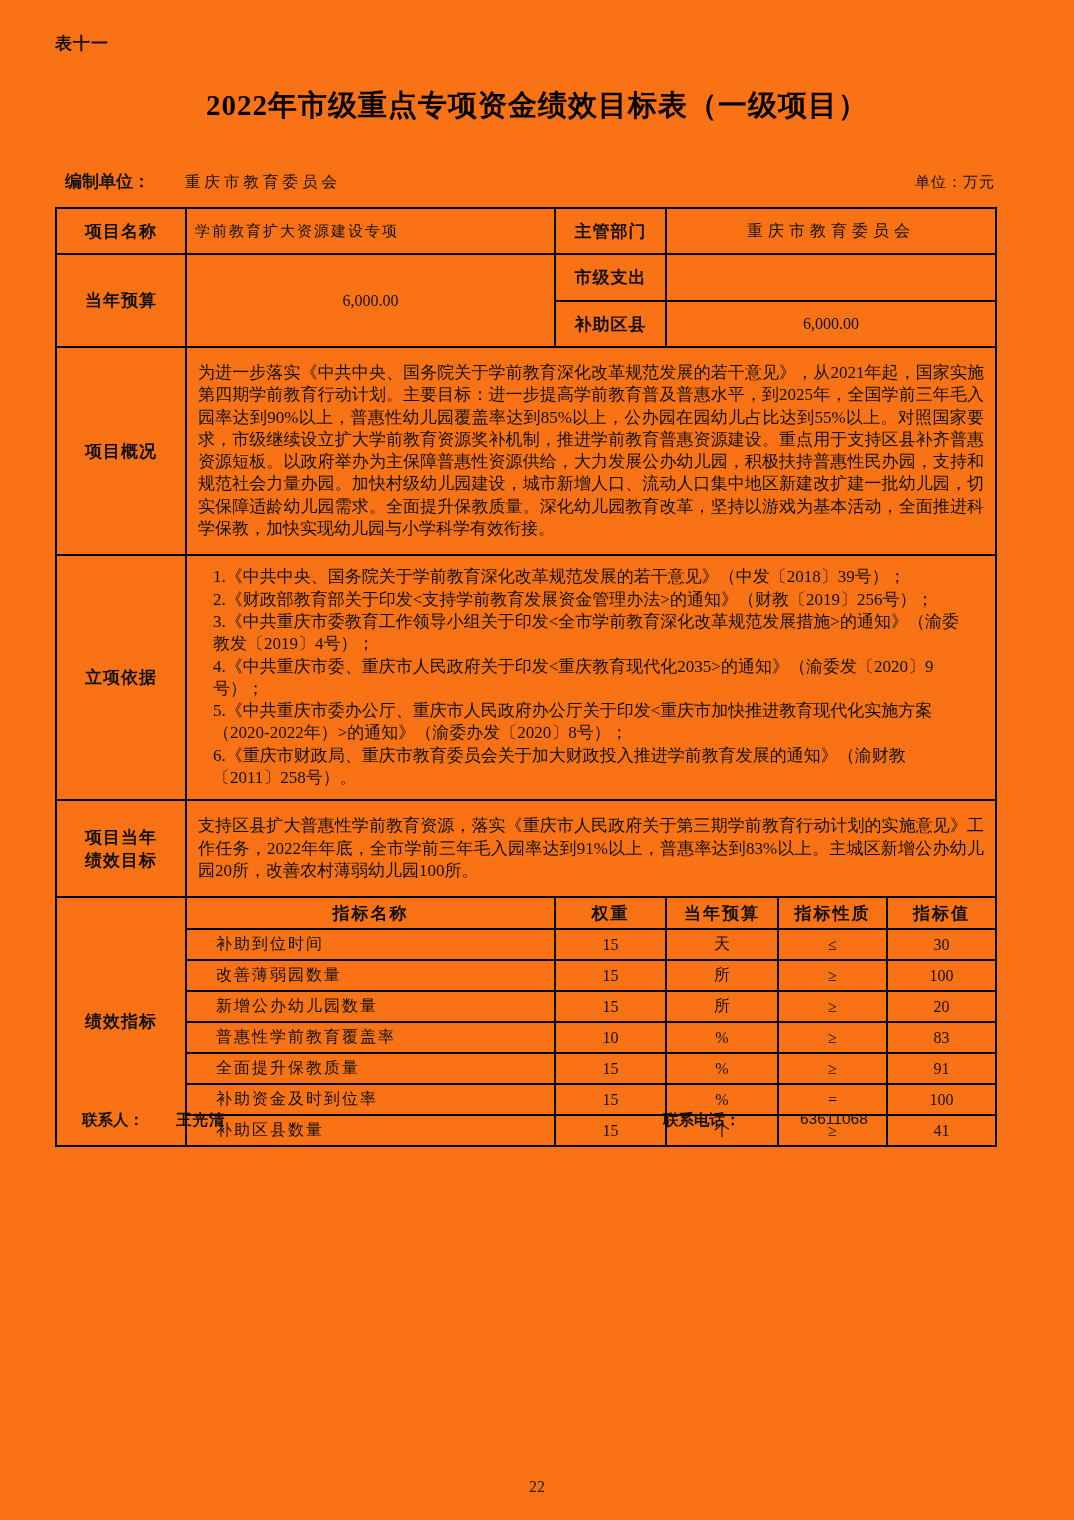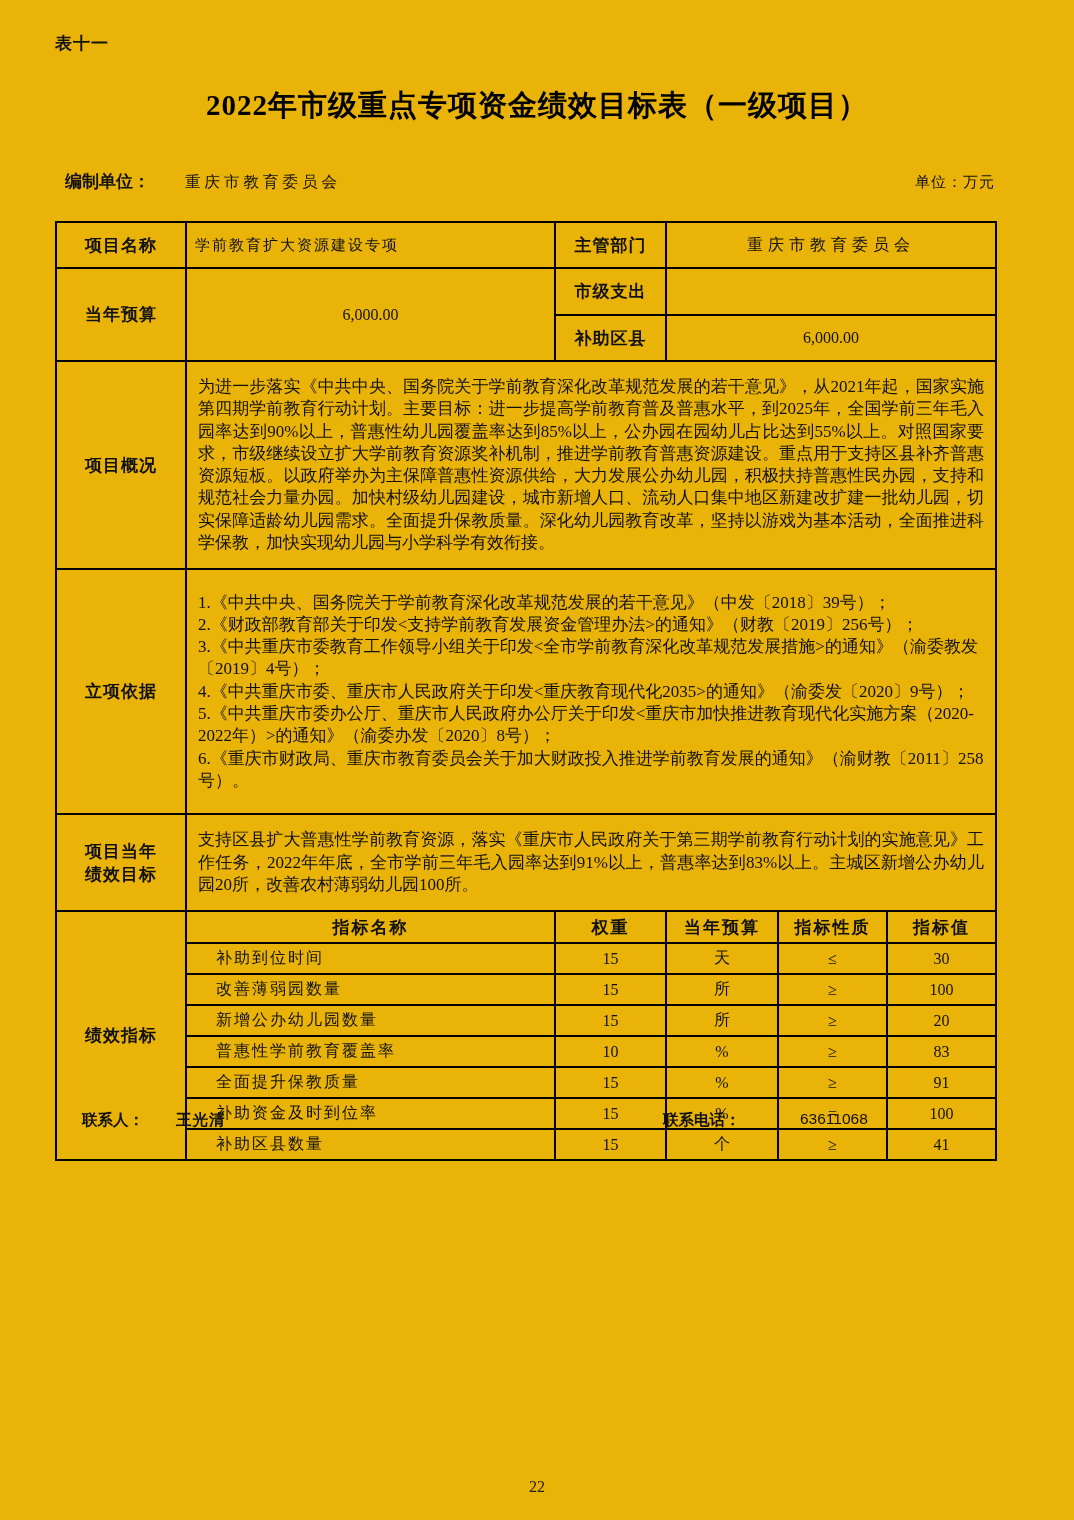--- a/index.html
+++ b/index.html
@@ -1,46 +1,46 @@
 <!DOCTYPE html>
 <html><head>
 <meta charset="utf-8">
 <style>
   html,body{margin:0;padding:0;background:#888;}
   .page{
-    width:1074px;height:1520px;background:#eab308;position:relative;
+    width:1074px;height:1520px;background:#f97316;position:relative;
     font-family:"Liberation Serif","DejaVu Serif",serif;color:#111;
     margin:0 auto;overflow:hidden;
   }
   .table-tag{
     position:absolute;left:55px;top:32px;font-size:17px;font-weight:bold;letter-spacing:1px;
   }
   .doc-title{
     position:absolute;left:0;top:86px;width:100%;text-align:center;
     font-size:29px;font-weight:bold;letter-spacing:1px;color:#000;
   }
   .prepared-row{
     position:absolute;left:55px;top:170px;width:940px;height:24px;
   }
   .prepared-label{position:absolute;left:10px;top:0;font-size:17px;font-weight:bold;}
   .prepared-value{position:absolute;left:130px;top:2px;font-size:15.5px;letter-spacing:4px;}
   .unit-label{position:absolute;right:0;top:3px;font-size:15px;letter-spacing:1px;}
 
   table.main{
-    position:absolute;left:55px;top:221px;width:940px;
+    position:absolute;left:55px;top:207px;width:940px;
     border-collapse:collapse;table-layout:fixed;
   }
   table.main td{border:2px solid #000;vertical-align:middle;overflow:hidden;}
   .lbl{font-weight:bold;text-align:center;font-size:17px;letter-spacing:1px;}
   .lbl-inner{width:80px;margin:0 auto;text-align:center;}
   .name-val{font-size:15px;letter-spacing:2px;text-align:left;padding:0 8px;}
   .dept-val{font-size:16px;letter-spacing:5px;text-align:center;}
   .num-val{font-size:16px;text-align:center;}
   .txt{font-size:17px;line-height:22.3px;text-align:justify;padding:14px 11px;}
-  .txt-left{font-size:17px;line-height:22.3px;text-align:left;padding:2px 11px;}
+  .txt-left{font-size:17px;line-height:22.3px;text-align:left;padding:2px 26px;}
   .basis-item{margin:0;}
   .ihead{font-weight:bold;text-align:center;font-size:17px;letter-spacing:2px;}
   .iname{font-size:16px;letter-spacing:2px;text-align:left;padding:0 29px;}
   .ival{font-size:16px;text-align:center;margin-top:44px;}
   tr.r1{height:46px;} tr.r2{height:47px;} tr.r3{height:46px;}
   tr.overview{height:178px;} tr.basis{height:245px;} tr.goal{height:88px;}
   tr.ihr{height:32px;} tr.irow{height:31px;}
 
   .contact-row{position:absolute;left:0;top:1110px;width:982px;height:24px;font-size:16px;}
   .contact-label{position:absolute;left:82px;font-weight:bold;font-family:"Liberation Sans","DejaVu Sans",sans-serif;font-size:15.5px;}

